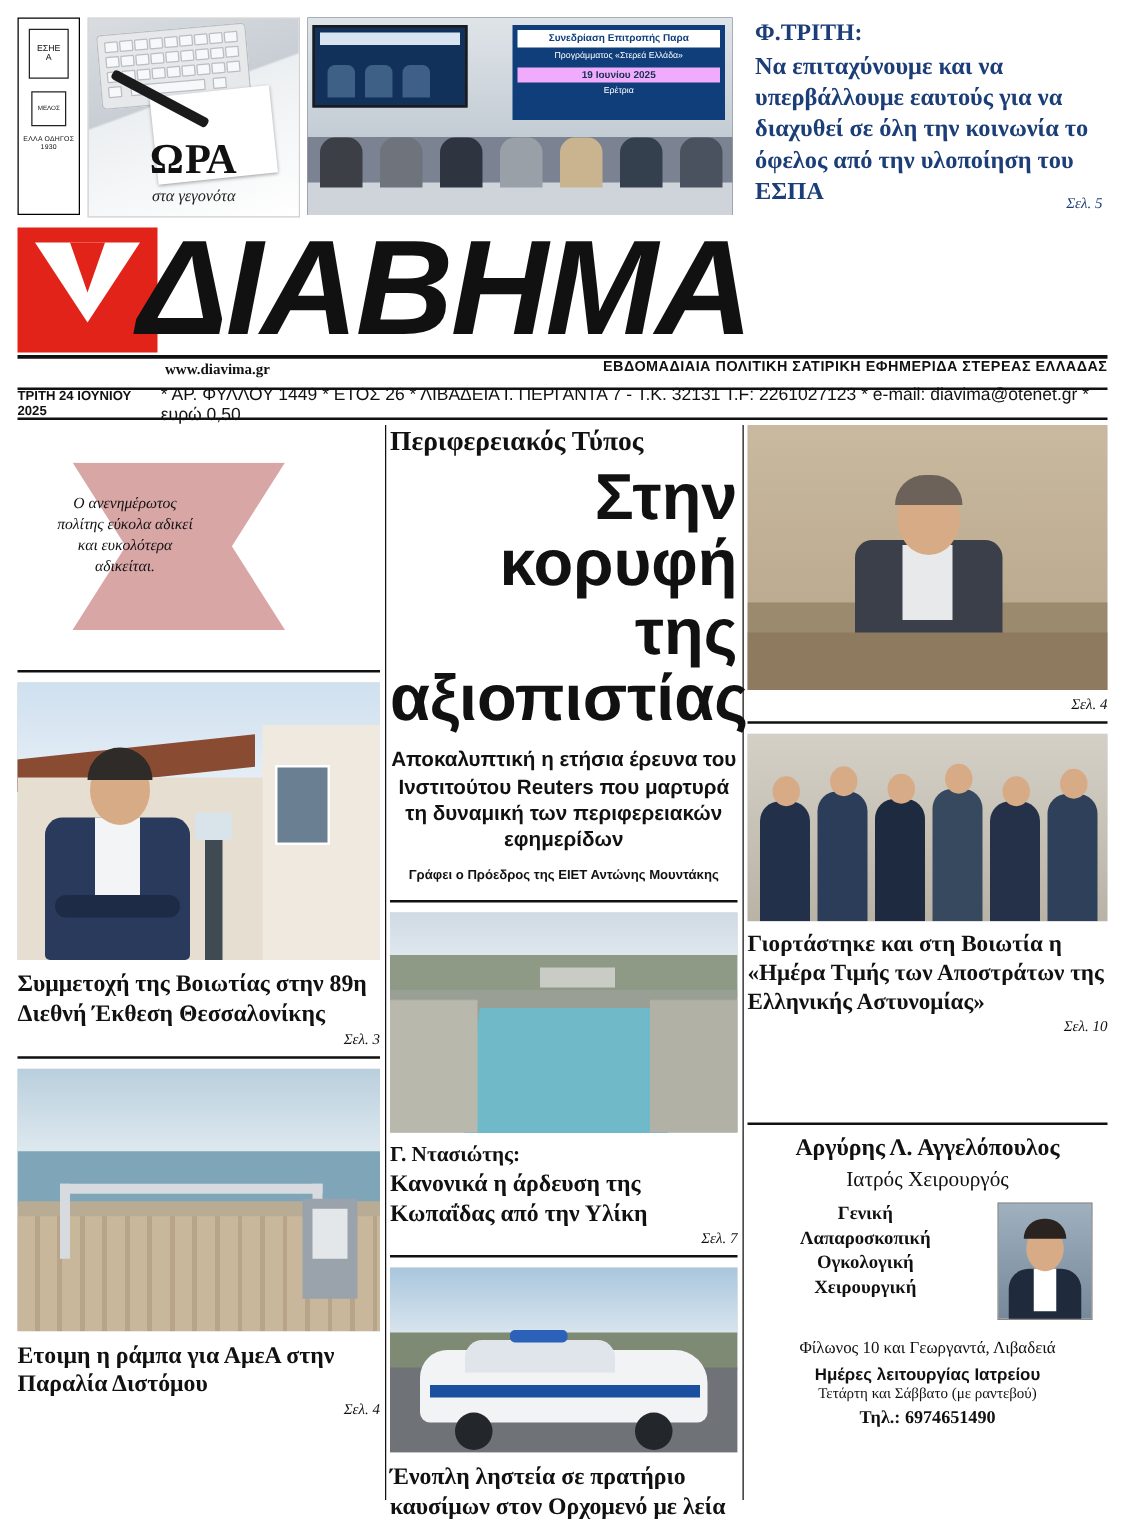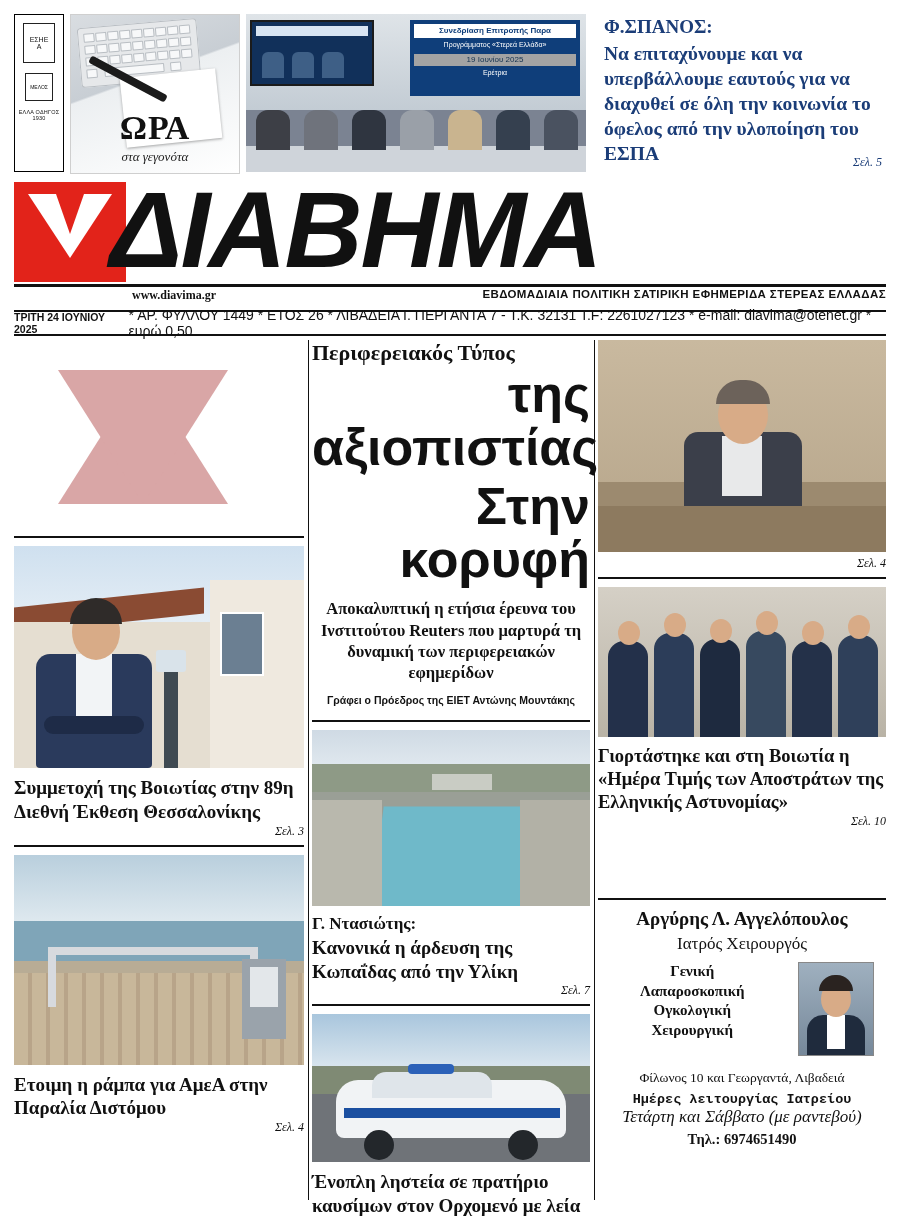--- a/index.html
+++ b/index.html
@@ -23,21 +23,21 @@
   .ora-title{position:absolute;left:0;right:0;bottom:26px;text-align:center;font-family:"Liberation Serif",serif;font-weight:bold;font-size:34px;letter-spacing:1px;color:#111;}
   .ora-sub{position:absolute;left:0;right:0;bottom:8px;text-align:center;font-family:"Liberation Serif",serif;font-style:italic;font-size:13px;color:#222;}
 
   .news-photo{width:340px;height:158px;position:relative;overflow:hidden;background:#2b3a4a;}
   .np-screen{position:absolute;left:4px;top:6px;width:120px;height:62px;background:#11305a;border:2px solid #1b1b1b;}
   .np-screen .pp{position:absolute;left:4px;top:4px;right:4px;height:10px;background:#d8e4f2;}
   .np-screen .fig{position:absolute;bottom:6px;width:22px;height:26px;background:#3e5f86;border-radius:6px 6px 0 0;}
   .np-banner{position:absolute;right:6px;top:6px;width:170px;height:76px;background:#0f3e7a;color:#fff;font-size:8px;padding:4px;box-sizing:border-box;line-height:1.25;margin-left:48px;}
   .np-banner .b1{background:#fff;color:#0f3e7a;font-weight:bold;text-align:center;padding:2px;}
   .np-banner .b2{margin-top:3px;text-align:center;font-size:7px;}
-  .np-banner .b3{margin-top:4px;background:#a3a3a3;color:#13314f;text-align:center;font-weight:normal;font-size:8px;padding:1px 0;}
+  .np-banner .b3{margin-top:4px;background:#f0abfc;color:#13314f;text-align:center;font-weight:bold;font-size:8px;padding:1px 0;}
   .np-table{position:absolute;left:0;right:0;bottom:0;height:62px;background:#7b8392;}
   .np-table .desk{position:absolute;left:0;right:0;bottom:0;height:26px;background:#cfd4da;}
   .np-table .person{position:absolute;bottom:22px;width:34px;height:40px;border-radius:12px 12px 0 0;}
   .np-wall{position:absolute;left:0;right:0;top:0;height:96px;background:linear-gradient(#dfe4e8,#c3ccd4);}
 
   .lead-text{flex:1;padding-left:12px;position:relative;}
   .lead-name{font-family:"Liberation Serif",serif;font-weight:bold;font-size:19px;color:#1b3d78;margin:2px 0 4px;}
   .lead-body{font-family:"Liberation Serif",serif;font-weight:bold;font-size:19.5px;line-height:1.28;color:#1b3d78;}
   .lead-ref{position:absolute;right:4px;bottom:2px;font-family:"Liberation Serif",serif;font-style:italic;font-size:12px;color:#1b3d78;}
 
@@ -77,31 +77,31 @@
   
   .sky{position:absolute;left:0;right:0;top:0;background:linear-gradient(#cfe0ef,#eaf1f7);}
   .roof{position:absolute;background:#8a4b33;}
   .wall{position:absolute;background:#e7e0d4;}
   .man-head{position:absolute;border-radius:50%;background:#d8ab87;}
   .man-body{position:absolute;background:#2c3e63;border-radius:14px 14px 4px 4px;}
   .man-shirt{position:absolute;background:#fff;}
 
   .kicker{font-family:"Liberation Serif",serif;font-weight:bold;font-size:22px;color:#111;}
   .headline{font-family:"Liberation Sans",sans-serif;font-weight:bold;color:#111;text-align:right;line-height:1.02;}
-  .subhead{font-family:Liberation Serif, serif;font-weight:bold;font-size:16.5px;line-height:1.3;text-align:center;color:#111;}
+  .subhead{font-family:Liberation Sans, sans-serif;font-weight:bold;font-size:16.5px;line-height:1.3;text-align:center;color:#111;}
   .byline{font-family:"Liberation Sans",sans-serif;font-weight:bold;font-size:10.5px;text-align:center;color:#111;}
 
   .ad{position:absolute;left:0;bottom:0;width:288px;height:302px;border-top:2px solid #111;box-sizing:border-box;padding-top:6px;text-align:center;}
   .ad h3{margin:2px 0 4px;font-family:"Liberation Serif",serif;font-weight:bold;font-size:19px;color:#111;}
   .ad .r1{font-family:"Liberation Serif",serif;font-size:17px;}
   .ad .r2{font-family:"Liberation Serif",serif;font-size:13px;}
   .ad .spec{font-family:"Liberation Serif",serif;font-weight:bold;font-size:15px;line-height:1.3;text-align:left;}
   .ad .addr{font-family:"Liberation Serif",serif;font-size:13.5px;margin-top:8px;}
-  .ad .hours-t{font-family:Liberation Mono, monospace;font-weight:bold;font-size:13.5px;margin-top:6px;}
-  .ad .hours{font-family:"Liberation Serif",serif;font-size:17px;font-style:italic;}
+  .ad .hours-t{font-family:Liberation Sans, sans-serif;font-weight:bold;font-size:13.5px;margin-top:6px;}
+  .ad .hours{font-family:"Liberation Serif",serif;font-size:12px;}
   .ad .tel{font-family:"Liberation Serif",serif;font-weight:bold;font-size:14.5px;margin-top:4px;}
   .doc-photo{position:absolute;right:12px;top:96px;width:74px;height:92px;border:1px solid #888;overflow:hidden;background:#cbd2d8;}
 </style>
 </head>
 <body>
 
 <div class="page">
 
   <div class="topstrip">
 
@@ -172,21 +172,21 @@
         <div class="person" style="left:58px;background:#6f737c"></div>
         <div class="person" style="left:106px;background:#2f3540"></div>
         <div class="person" style="left:154px;background:#9aa0a8"></div>
         <div class="person" style="left:202px;background:#c9b48f"></div>
         <div class="person" style="left:250px;background:#35404f"></div>
         <div class="person" style="left:298px;background:#4a5260"></div>
       </div>
     </div>
 
     <div class="lead-text">
-      <div class="lead-name">Φ.ΣΠΑΝΟΣ:</div>
+      <div class="lead-name">Φ.ΤΡΙΤΗ:</div>
       <div class="lead-body">Να επιταχύνουμε και να υπερβάλλουμε εαυτούς για να διαχυθεί σε όλη την κοινωνία το όφελος από την υλοποίηση του ΕΣΠΑ</div>
       <div class="lead-ref">Σελ.  5</div>
     </div>
   </div>
 
   <div class="nameplate">
     <div class="np-red"></div>
     <div class="np-word">ΔΙΑΒΗΜΑ</div>
     <div class="np-rule"></div>
     <div class="np-site">www.diavima.gr</div>
@@ -201,20 +201,21 @@
   <div class="grid">
     <div class="vline" style="left:294px"></div>
     <div class="vline" style="left:580px"></div>
 
     <div class="colL">
       <div class="star-wrap">
         <div class="star">
           <div class="t"></div>
             <div class="t2"></div>
         </div>
+        <div class="star-text">Ο ανενημέρωτος πολίτης εύκολα αδικεί και ευκολότερα αδικείται.</div>
       </div>
       <div class="hr-blk"></div>
 
       <div class="photo" style="height:222px;">
         <div class="sky" style="height:96px"></div>
         <div class="roof" style="left:-10px;top:52px;width:200px;height:26px;transform:skewY(-6deg)"></div>
         <div class="wall" style="left:0;top:76px;width:200px;height:146px;background:#e5ded1"></div>
         <div class="wall" style="left:196px;top:34px;width:120px;height:188px;background:#efe9df"></div>
         <div style="position:absolute;left:206px;top:66px;width:40px;height:60px;background:#6b7f92;border:2px solid #fff"></div>
         <div style="position:absolute;left:150px;top:120px;width:14px;height:102px;background:#3f4a52"></div>
@@ -239,22 +240,22 @@
         <div style="position:absolute;left:236px;top:92px;width:8px;height:60px;background:#d7dade"></div>
         <div style="position:absolute;left:228px;top:104px;width:44px;height:80px;background:#9aa3ab"></div>
         <div style="position:absolute;left:236px;top:112px;width:28px;height:40px;background:#e3e7ea"></div>
       </div>
       <div class="cap" style="font-size:19px;line-height:1.25;margin-top:8px">Ετοιμη η ράμπα για ΑμεΑ στην Παραλία Διστόμου</div>
       <span class="refnum">Σελ. 4</span>
     </div>
 
     <div class="colC">
       <div class="kicker">Περιφερειακός Τύπος</div>
+      <div class="headline" style="font-size:52px;margin-top:6px">Στην κορυφή</div>
       <div class="headline" style="font-size:52px;margin-top:2px">της αξιοπιστίας</div>
-      <div class="headline" style="font-size:52px;margin-top:6px">Στην κορυφή</div>
 
       <div style="display:flex;gap:8px;margin-top:12px;align-items:flex-start">
         <div style="flex:1">
           <div class="subhead">Αποκαλυπτική η ετήσια έρευνα του Ινστιτούτου Reuters που μαρτυρά τη δυναμική των περιφερειακών εφημερίδων</div>
           <div class="byline" style="margin-top:10px">Γράφει ο Πρόεδρος της ΕΙΕΤ Αντώνης Μουντάκης</div>
         </div>
       </div>
       <div class="hr-blk" style="margin-top:14px"></div>
 
       <div class="photo" style="height:176px">

